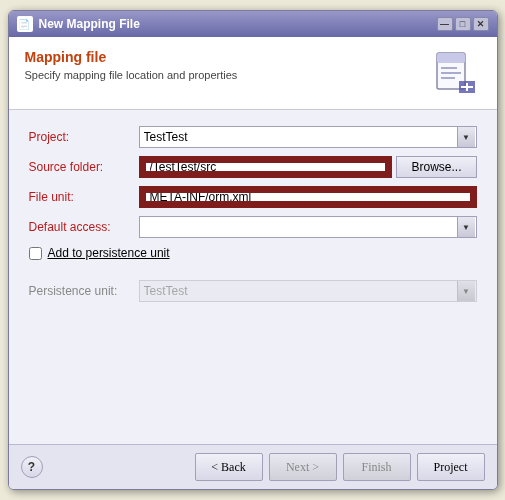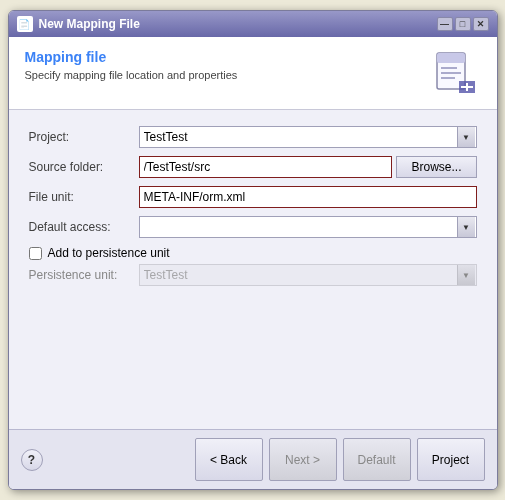--- a/index.html
+++ b/index.html
@@ -76,21 +76,21 @@
       background: white;
       padding: 12px 16px 12px 16px;
       display: flex;
       align-items: flex-start;
       justify-content: space-between;
       border-bottom: 1px solid #c8c8d8;
     }
     .header-text h2 {
       font-size: 14px;
       font-weight: bold;
-      color: #3b82f6;
+      color: #c2410c;
       margin-bottom: 4px;
     }
     .header-text p {
       font-size: 11px;
       color: #444;
     }
     .header-icon {
       width: 48px;
       height: 48px;
       flex-shrink: 0;
@@ -101,33 +101,33 @@
       background: #f0f0f8;
     }
     .form-row {
       display: flex;
       align-items: center;
       margin-bottom: 8px;
     }
     .form-label {
       width: 110px;
       font-size: 12px;
-      color: #404040;
+      color: #b91c1c;
       flex-shrink: 0;
     }
     .form-control-wrap {
       flex: 1;
       display: flex;
       align-items: center;
       gap: 4px;
     }
     .form-input {
       flex: 1;
       height: 22px;
-      border: 1px solid #7f1d1d;
+      border: 7px solid #7f1d1d;
       background: white;
       padding: 2px 4px;
       font-size: 12px;
       outline: none;
     }
     .select-wrap {
       flex: 1;
       position: relative;
       display: flex;
       align-items: center;
@@ -161,22 +161,23 @@
       padding: 0 14px;
       background: linear-gradient(to bottom, #f0f0f8, #d8d8e8);
       border: 1px solid #a0a0b8;
       font-size: 12px;
       cursor: pointer;
       white-space: nowrap;
     }
     .checkbox-row {
       display: flex;
       align-items: center;
-      margin-bottom: 4px;
+      margin-bottom: 20px;
       margin-left: 0;
+      text-decoration: underline;
     }
     .checkbox-row input[type=checkbox] {
       margin-right: 6px;
     }
     .checkbox-label {
       font-size: 12px;
       color: #000;
     }
     .persistence-row {
       display: flex;
@@ -245,28 +246,29 @@
       display: flex;
       align-items: center;
       justify-content: center;
       color: #333;
     }
     .footer-buttons {
       display: flex;
       gap: 6px;
     }
     .footer-btn {
-      height: 43px;
+      height: 28px;
       min-width: 68px;
       padding: 0 10px;
       background: linear-gradient(to bottom, #f0f0f8, #d8d8e8);
       border: 1px solid #a0a0b8;
       font-size: 12px;
       cursor: pointer;
       border-radius: 2px;
+      font-family: Liberation Serif, serif;
     }
     .footer-btn:disabled {
       color: #888;
       cursor: default;
       background: linear-gradient(to bottom, #e8e8f0, #d0d0d8);
     }
   </style>
 </head>
 <body>
 
@@ -354,18 +356,18 @@
       </div>
     </div>
 
     <div class="footer">
       <div class="footer-left">
         <button class="help-btn">?</button>
       </div>
       <div class="footer-buttons">
         <button class="footer-btn">&lt; Back</button>
         <button class="footer-btn" disabled="">Next &gt;</button>
-        <button class="footer-btn" disabled="">Default</button>
+        <button class="footer-btn" disabled="">Finish</button>
         <button class="footer-btn">Project</button>
       </div>
     </div>
   </div>
 </div>
 
 </body></html>

